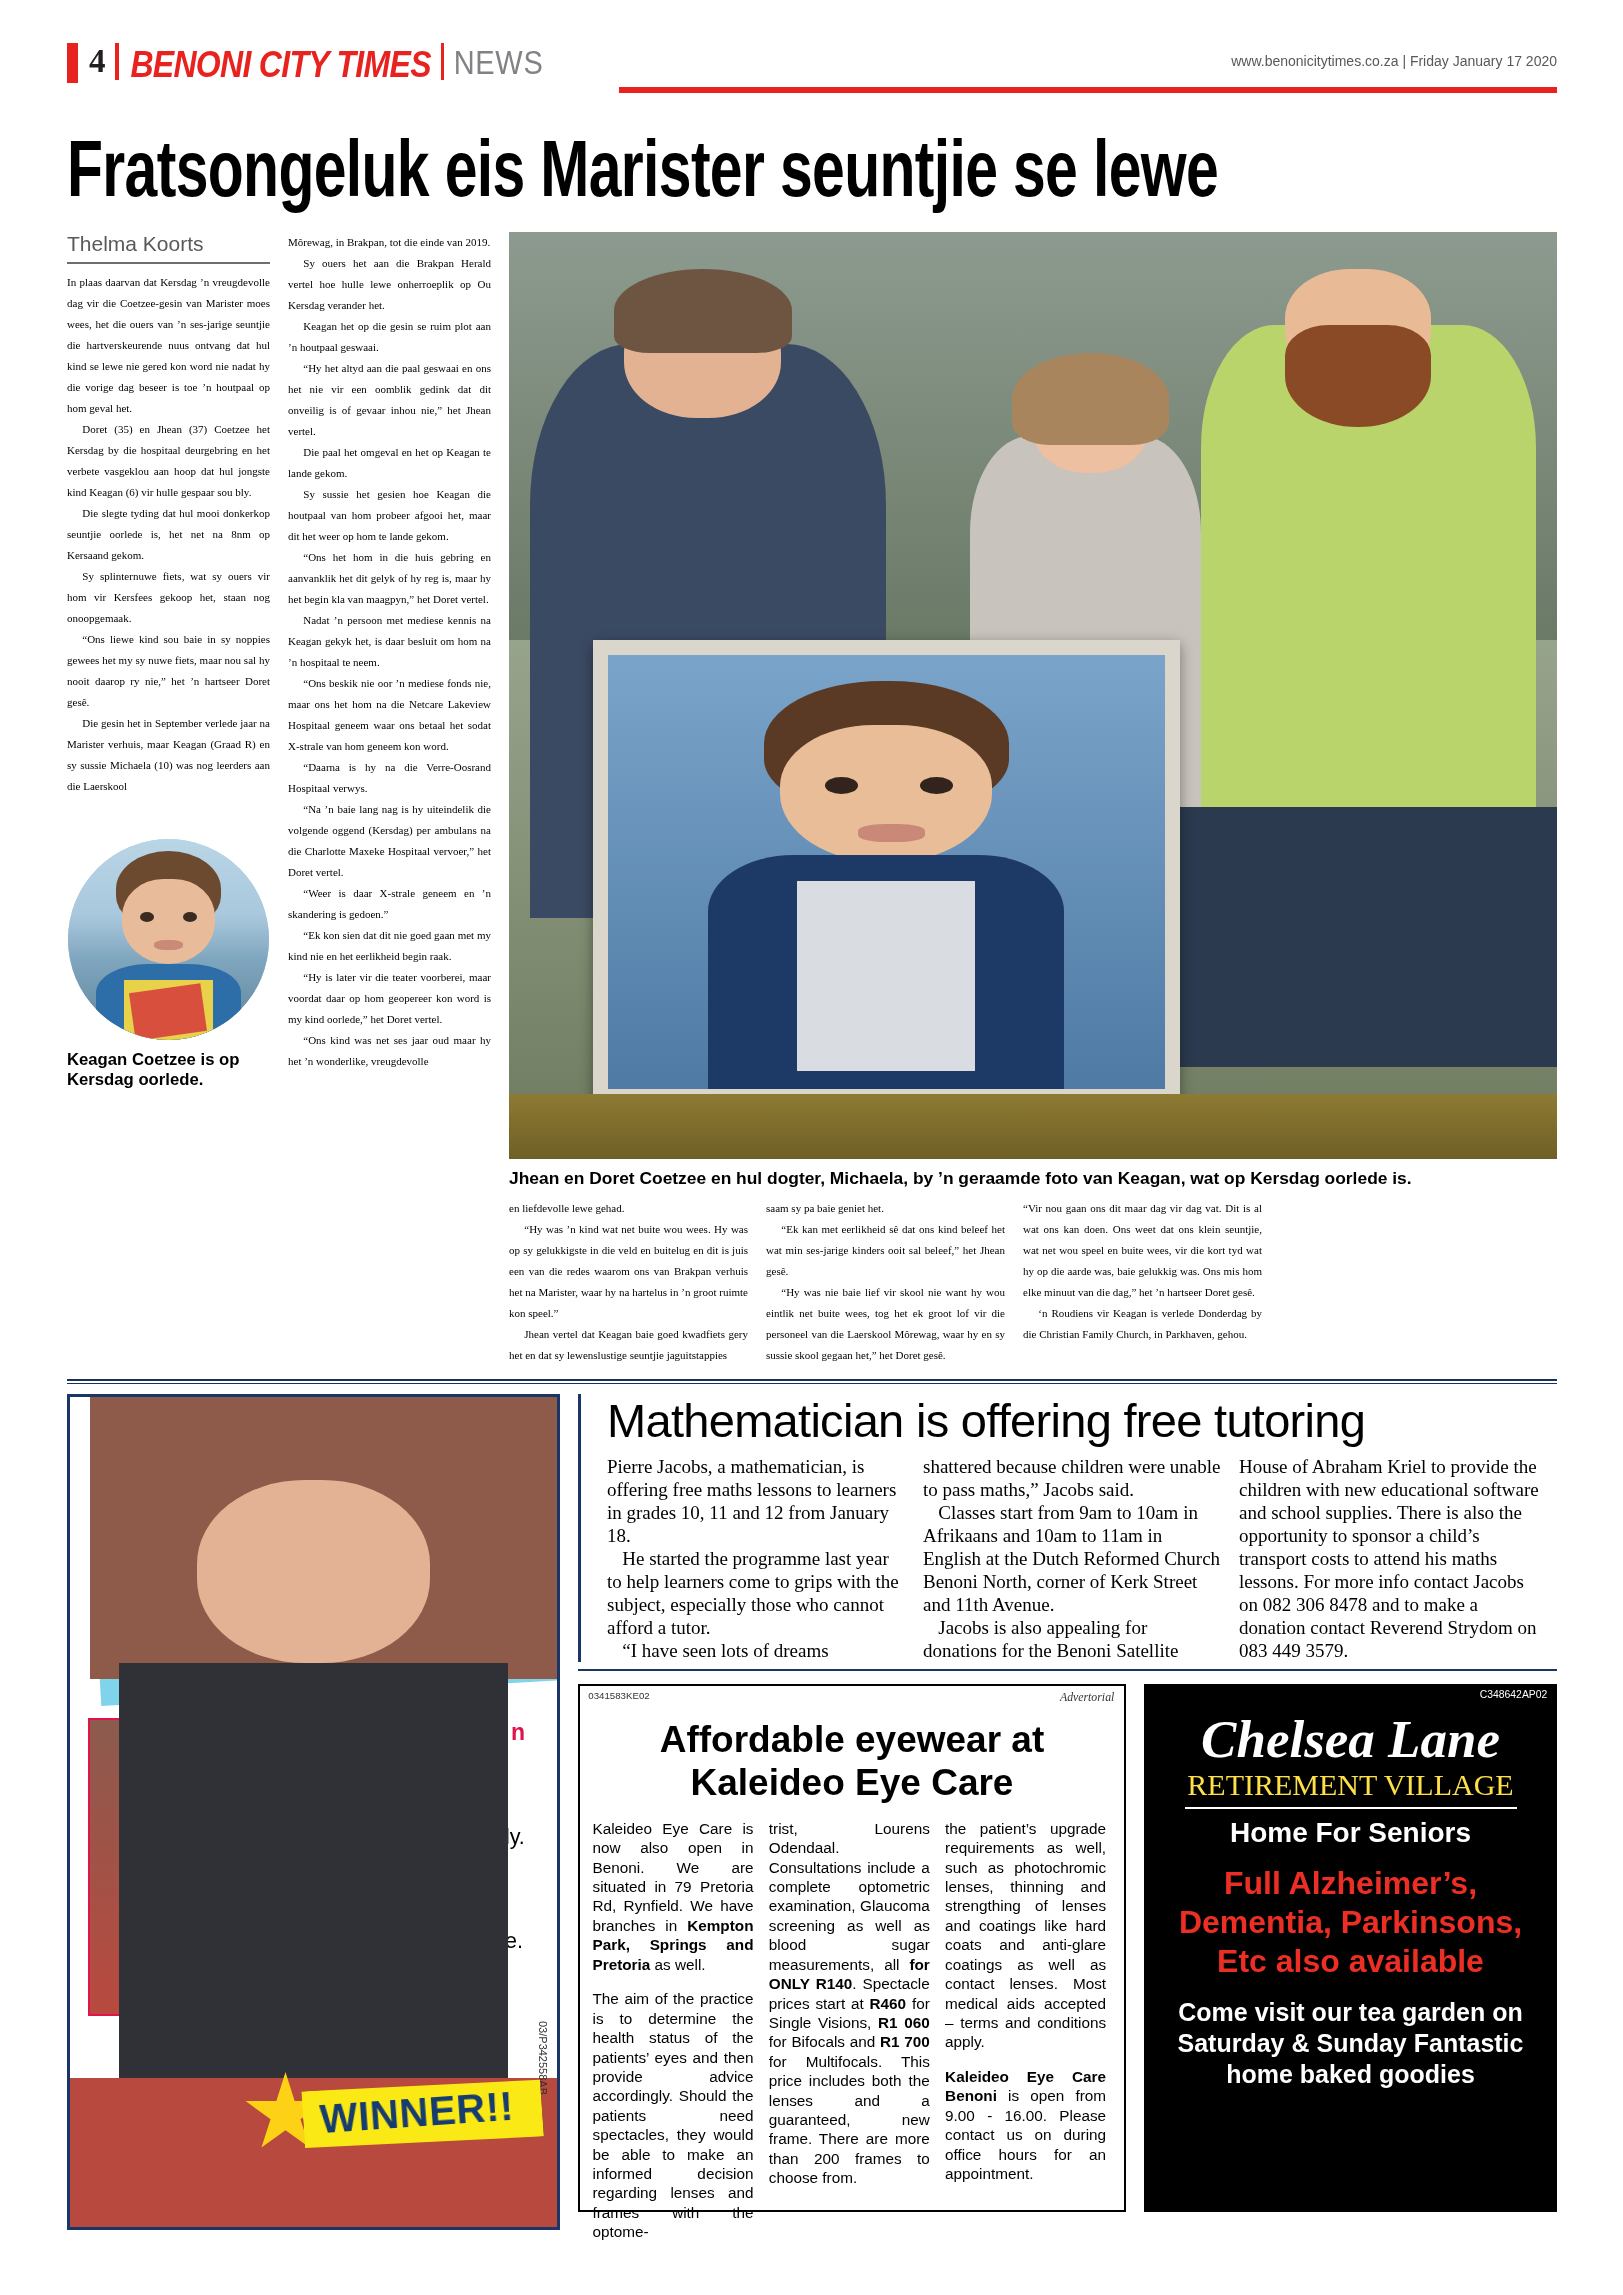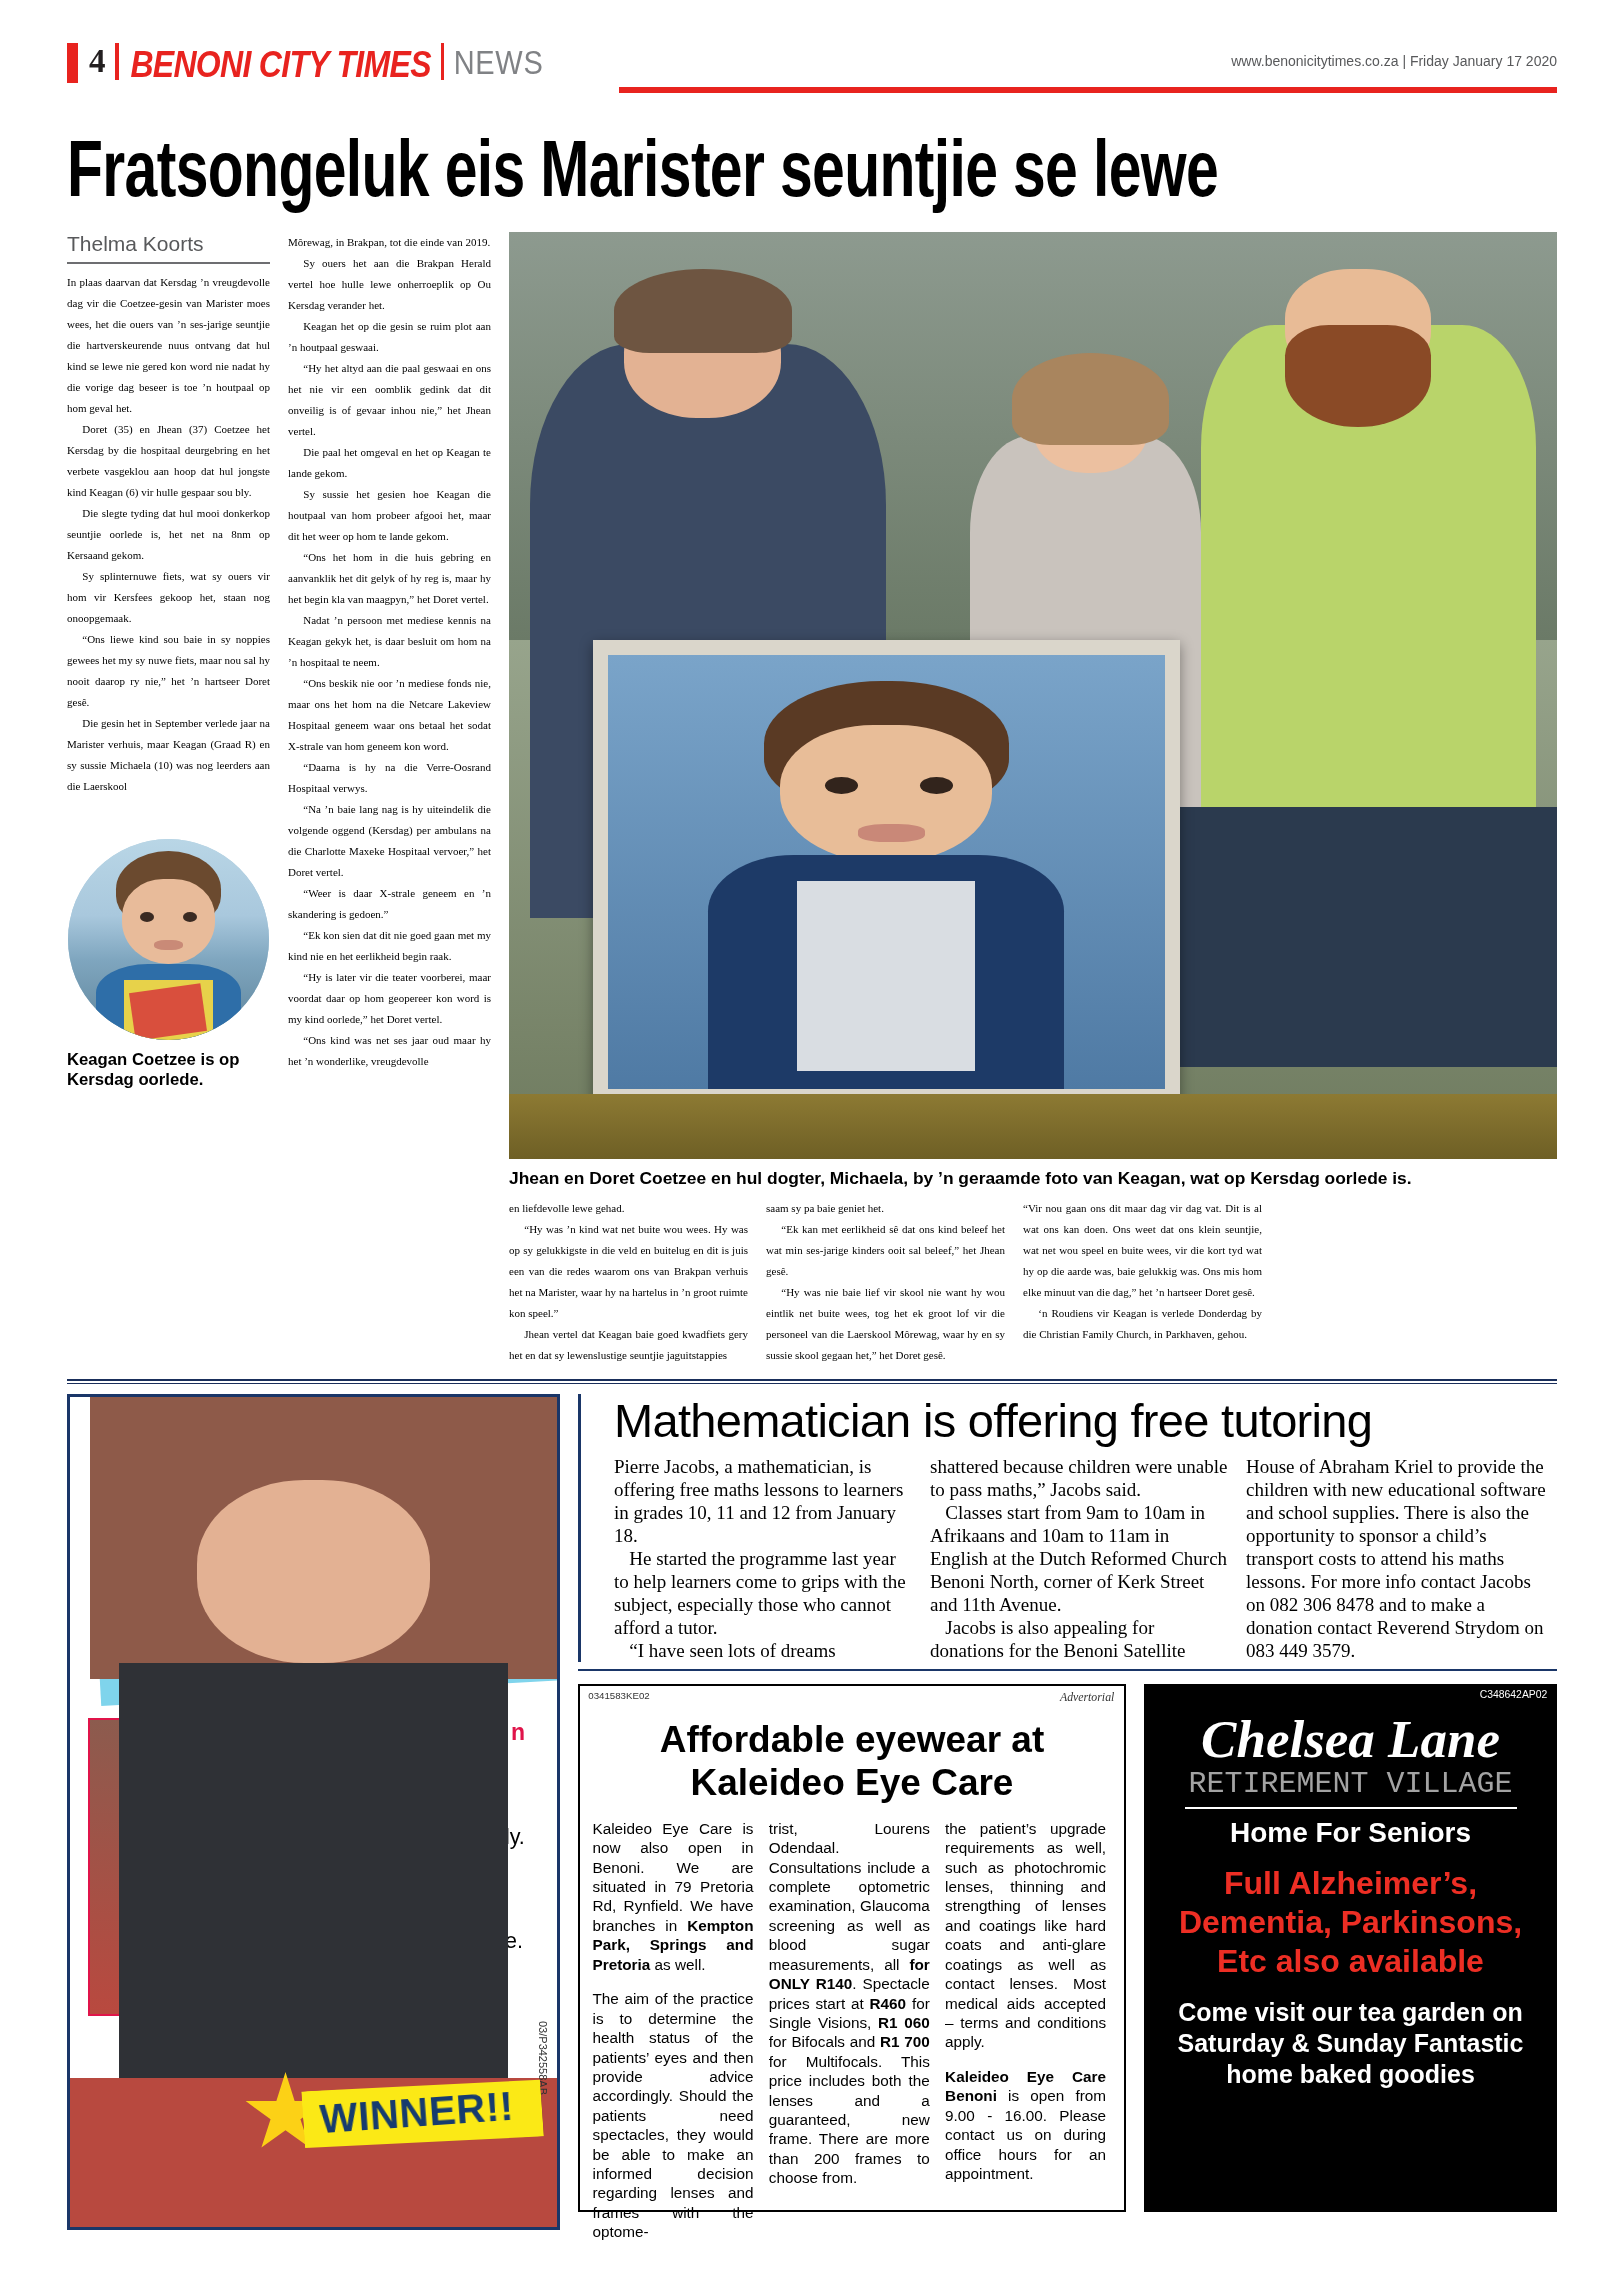--- a/index.html
+++ b/index.html
@@ -125,21 +125,21 @@
           clip-path: polygon(50% 0%,61% 35%,98% 35%,68% 57%,79% 91%,50% 70%,21% 91%,32% 57%,2% 35%,39% 35%);
           filter: drop-shadow(2.1px 2.1px 1.4px rgba(0,0,0,.35)); }
   .winner-flag { background: #fbe916; padding: 7px 28px 9.7px 16.7px; margin-left: -23.6px;
                  transform: rotate(-4deg);
                  clip-path: polygon(0 0, 100% 8%, 100% 100%, 0 92%);
                  filter: drop-shadow(2.1px 2.1px 1.4px rgba(0,0,0,.3)); }
   .winner-flag span { font-family: "Liberation Sans", sans-serif; font-weight: 700;
                       font-size: 40px; color: #173c6e; letter-spacing: 0.7px; }
 
   
-  .math-wrap { border-left: 3.5px solid #1a3668; padding-left: 33px; }
+  .math-wrap { border-left: 3.5px solid #1a3668; padding-left: 26px; }
   .math-head { font-family: "Liberation Sans", sans-serif; font-size: 47px; line-height: 54px;
                color: #000; margin-bottom: 7px; letter-spacing: -0.7px; }
   .math-cols { display: flex; gap: 16px; }
   .math-col { width: 300px; }
   .math-text { font-family: "Liberation Serif", serif; font-size: 19px; line-height: 23px;
                color: #000; }
   .math-text p { text-indent: 15.3px; margin: 0; }
   .math-text p.first { text-indent: 0; }
   .math-bottom-rule { border-bottom: 2.8px solid #1a3668; margin-top: 7px; }
 
@@ -160,21 +160,21 @@
   .eye-col p { margin: 0 0 15.3px; }
   .eye-col b { font-weight: 700; }
 
   .chelsea { flex: 1; background: #000; position: relative; padding: 14px 12.5px 11px;
              height: 528px; }
   .ch-code { position: absolute; right: 9.7px; top: 5.6px;
              font-family: "Liberation Sans", sans-serif; font-size: 10.4px; color: #fff; }
   .ch-logo { font-family: "Liberation Serif", serif; font-style: italic; font-weight: 700;
              font-size: 53px; line-height: 58px; color: #fff; text-align: center;
              margin-top: 12.5px; }
-  .ch-sub { font-family: Liberation Mono, monospace; font-size: 30px; color: #a3a3a3;
+  .ch-sub { font-family: Liberation Serif, serif; font-size: 30px; color: #fde047;
             text-align: center; letter-spacing: 0px; line-height: 33px; }
   .ch-hr { border-top: 2.1px solid #fff; margin: 5.6px 28px 8.3px; }
   .ch-home { font-family: "Liberation Sans", sans-serif; font-weight: 700; font-size: 28px;
              color: #fff; text-align: center; margin-bottom: 15.3px; }
   .ch-red { font-family: "Liberation Sans", sans-serif; font-weight: 700; font-size: 32px;
             line-height: 39px; color: #ed2e24; text-align: center; margin-bottom: 15.3px; }
   .ch-white { font-family: "Liberation Sans", sans-serif; font-weight: 700; font-size: 25px;
               line-height: 31px; color: #fff; text-align: center; }
 
   

